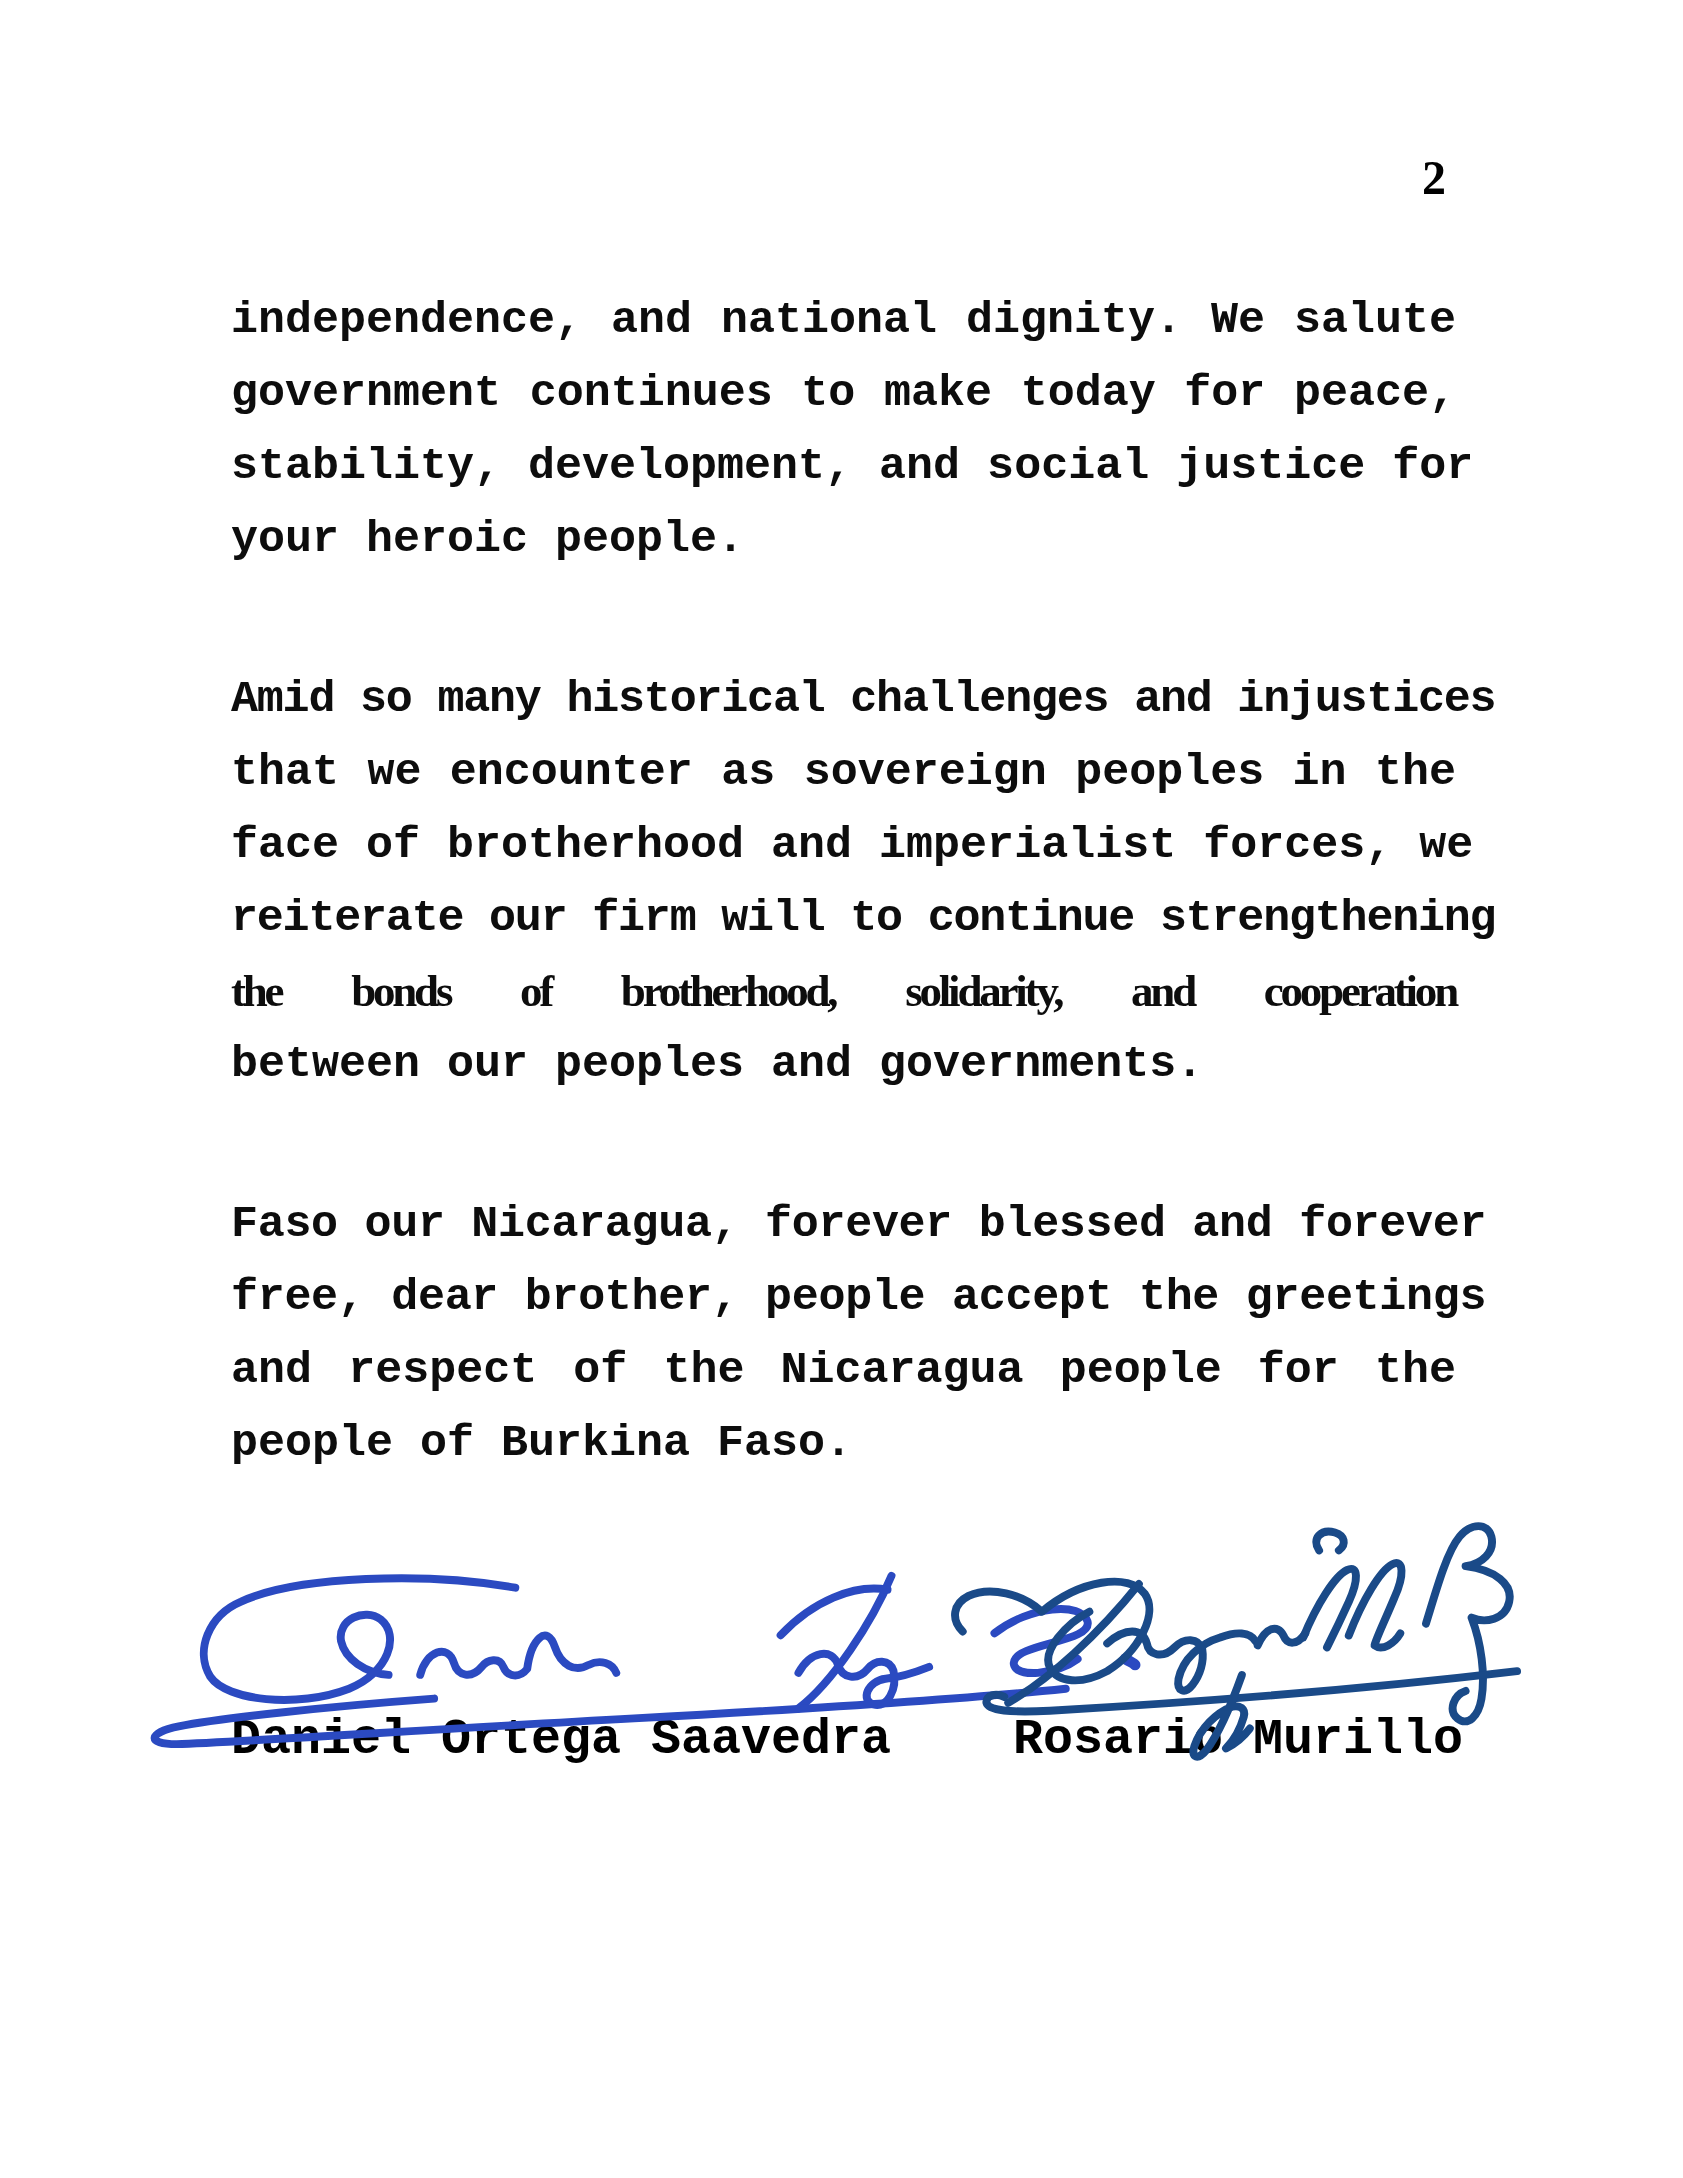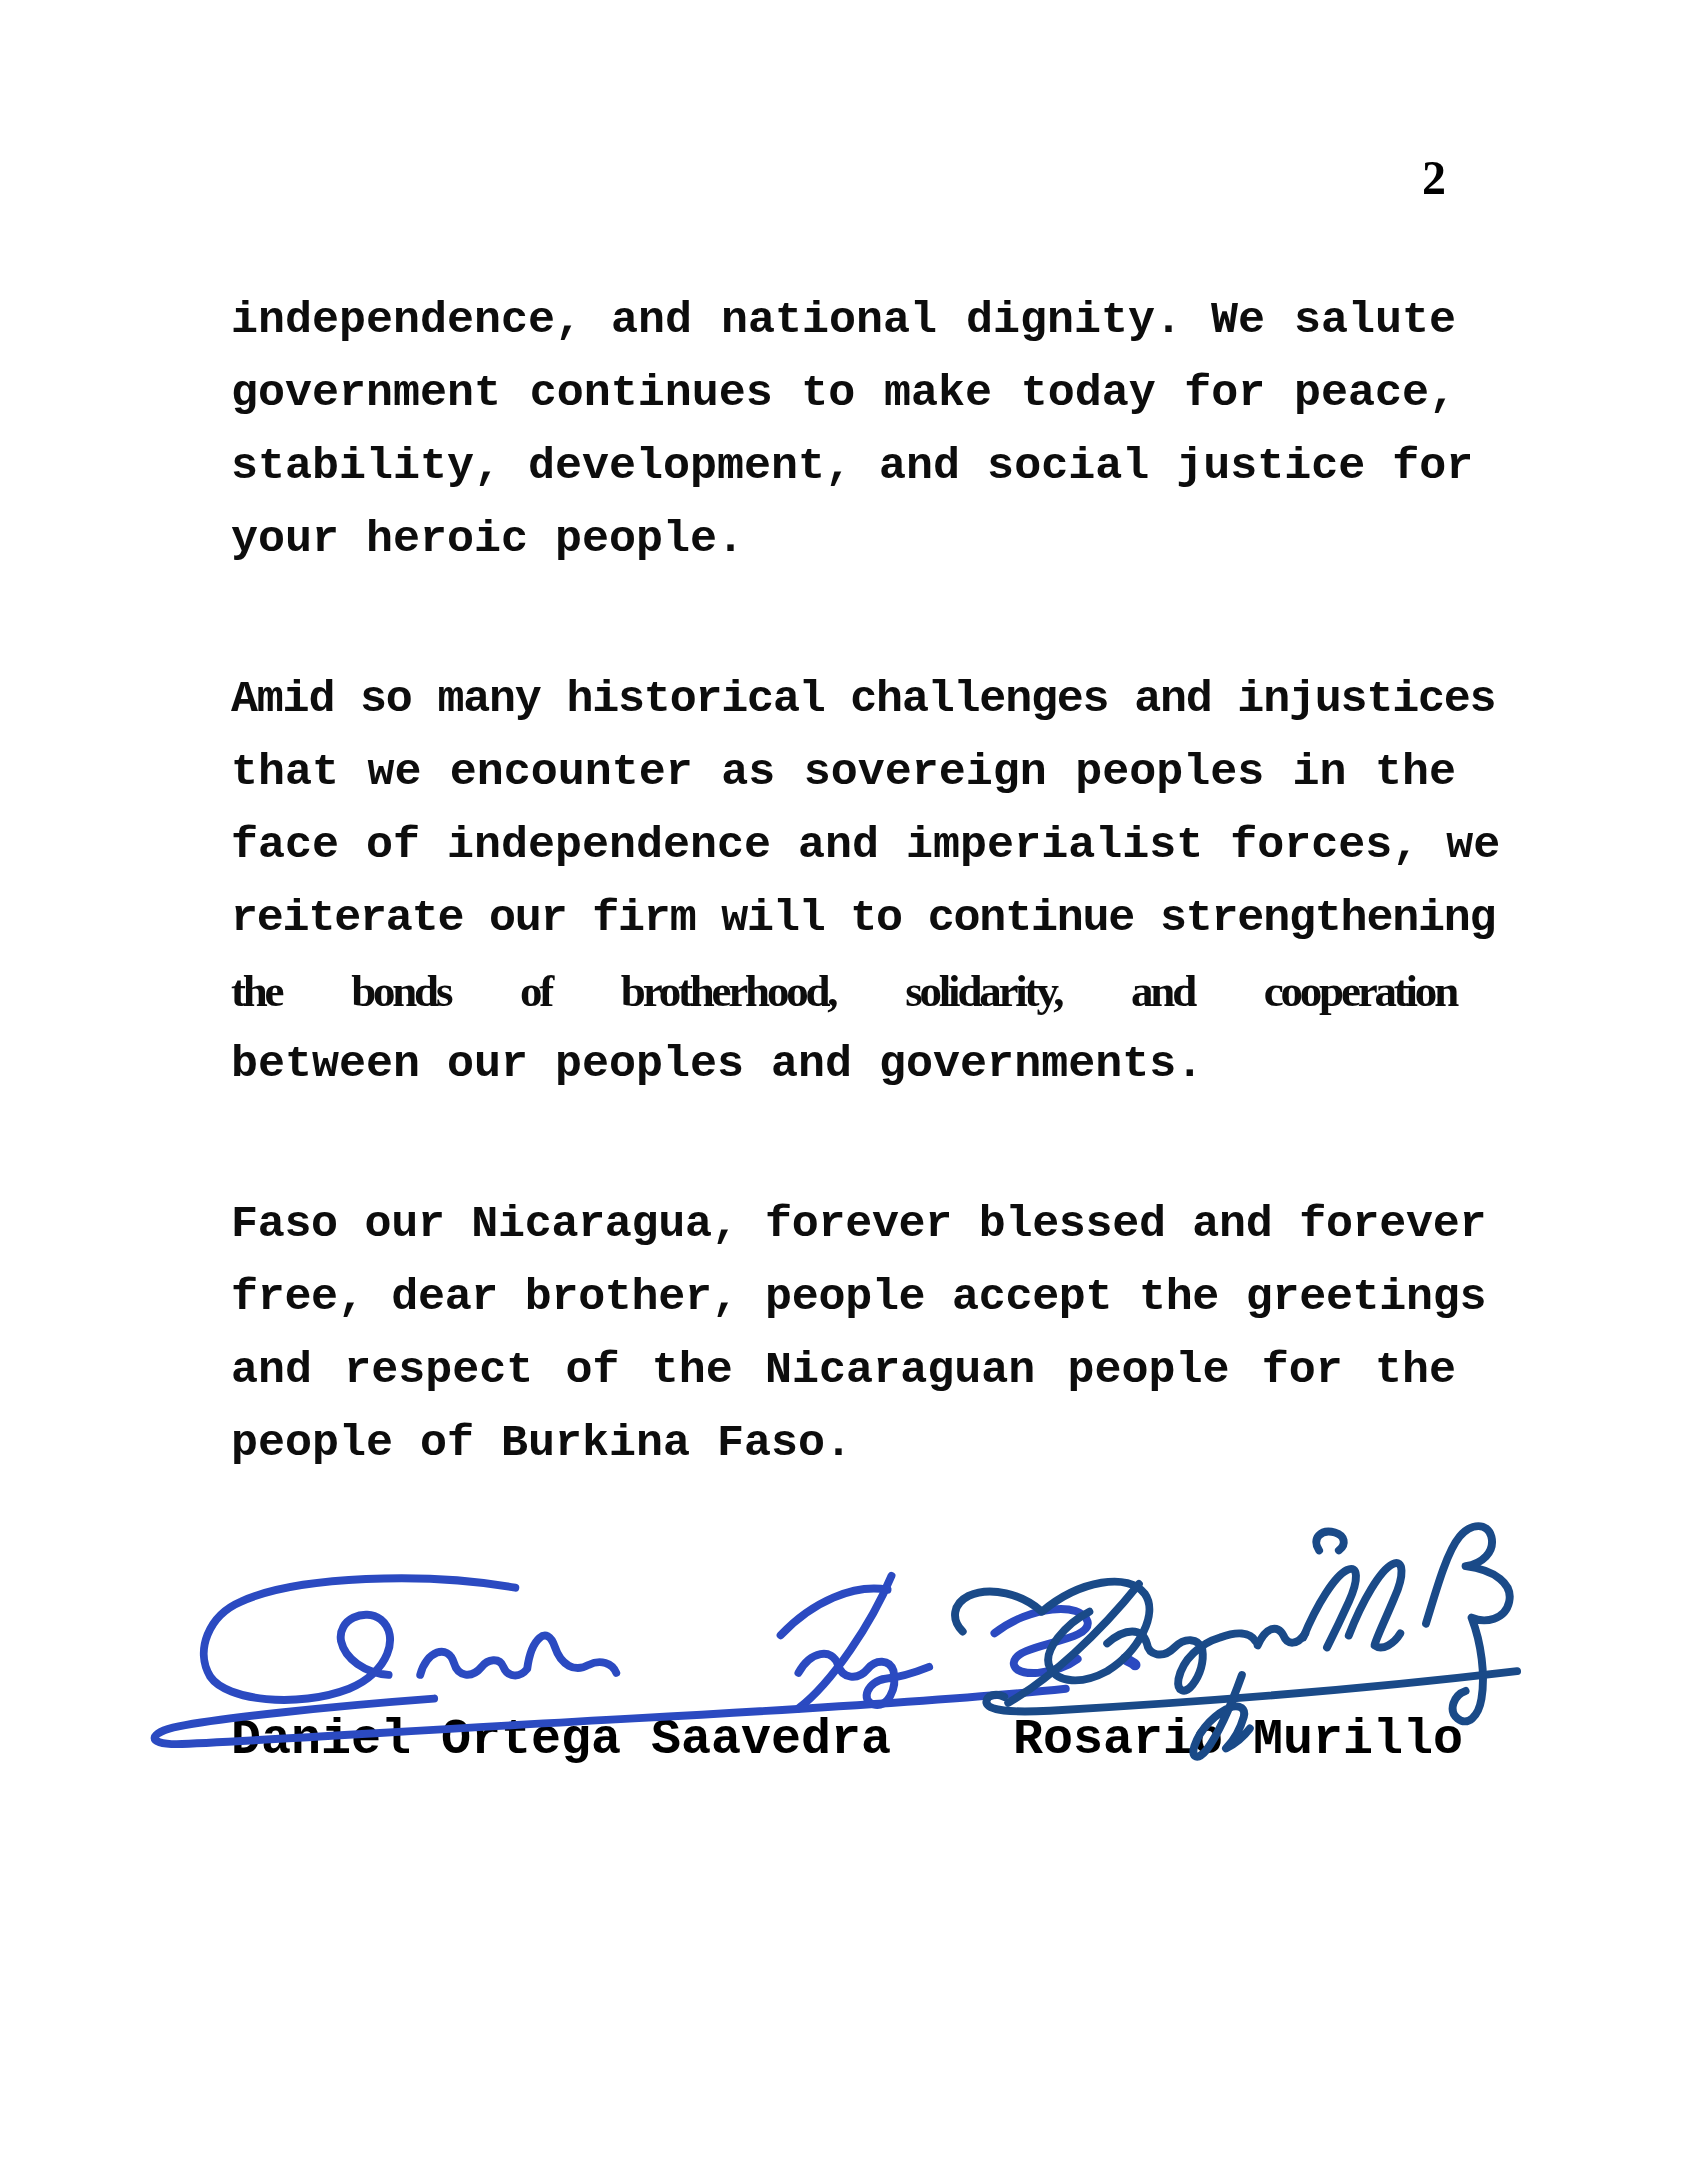--- a/index.html
+++ b/index.html
@@ -69,30 +69,30 @@
     <div class="para">
       <div class="line">independence, and national dignity. We salute</div>
       <div class="line">government continues to make today for peace,</div>
       <div class="line">stability, development, and social justice for</div>
       <div class="line pl">your heroic people.</div>
     </div>
 
     <div class="para">
       <div class="line t2">Amid so many historical challenges and injustices</div>
       <div class="line">that we encounter as sovereign peoples in the</div>
-      <div class="line">face of independence and imperialist forces, we</div>
+      <div class="line">face of brotherhood and imperialist forces, we</div>
       <div class="line t2">reiterate our firm will to continue strengthening</div>
       <div class="line t3">the bonds of brotherhood, solidarity, and cooperation</div>
       <div class="line pl">between our peoples and governments.</div>
     </div>
 
     <div class="para">
       <div class="line t1">Faso our Nicaragua, forever blessed and forever</div>
       <div class="line t1">free, dear brother, people accept the greetings</div>
-      <div class="line">and respect of the Nicaraguan people for the</div>
+      <div class="line">and respect of the Nicaragua people for the</div>
       <div class="line pl">people of Burkina Faso.</div>
     </div>
 
   </div>
 
   <span class="sig-name ortega">Daniel Ortega Saavedra</span>
   <span class="sig-name murillo">Rosario Murillo</span>
 
   <svg class="sig-svg ortega" width="1030" height="198" viewBox="130 1575 1040 200">
     <g fill="none" stroke-width="8" stroke="#2b4ac1">

